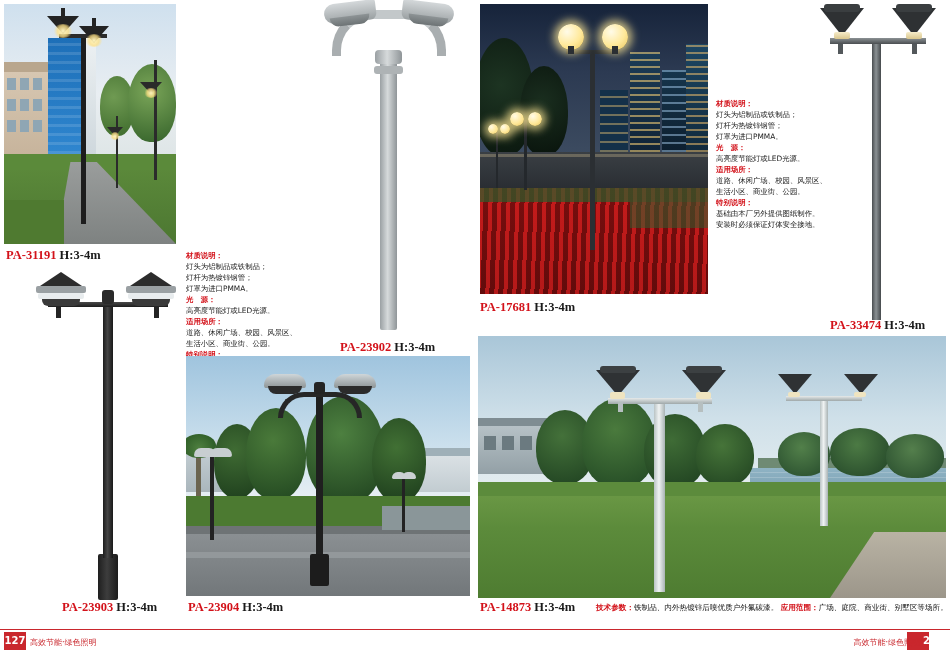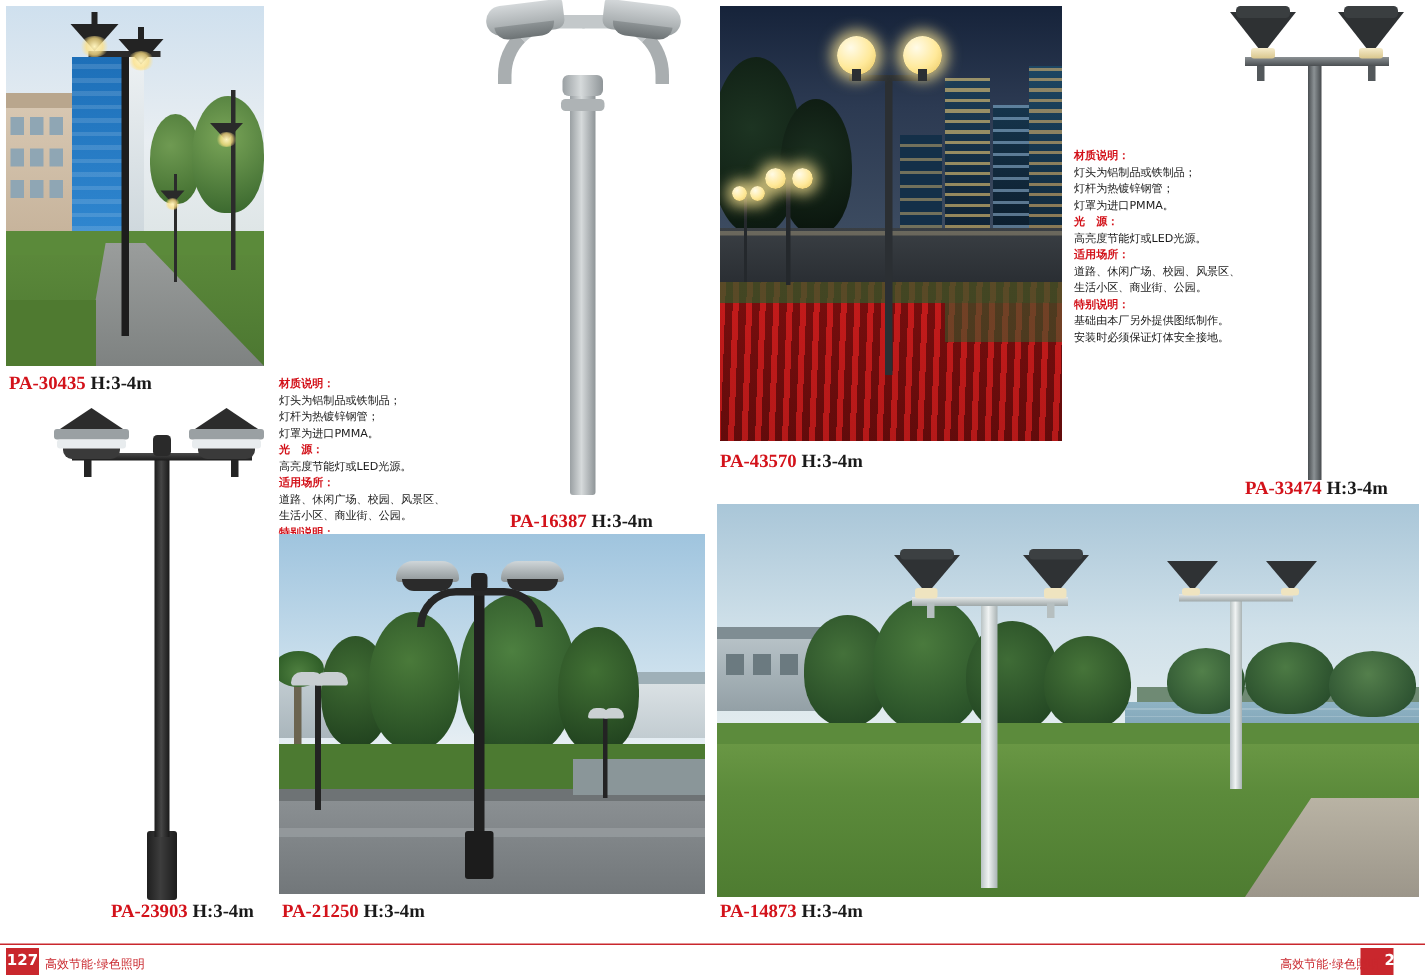--- a/index.html
+++ b/index.html
@@ -144,21 +144,21 @@
       <div class="lamp-cone" style="left:0; top:4px; border-left-width:11px; border-right-width:11px; border-top:12px solid #2a2a2a;"></div>
       <div class="lamp-glow" style="left:4px; top:10px; width:14px; height:10px;"></div>
     </div>
     <div class="pole" style="left:112px; top:112px; width:2px; height:72px;"></div>
     <div class="lamphead" style="left:103px; top:120px;">
       <div class="lamp-cone" style="left:0; top:3px; border-left-width:8px; border-right-width:8px; border-top:9px solid #2a2a2a;"></div>
       <div class="lamp-glow" style="left:3px; top:8px; width:10px; height:8px;"></div>
     </div>
   </div>
   <div class="caption" style="left:6px; top:248px;">
-    <span>PA-30435</span>
+    <span>PA-31191</span>
     <span class="h">H:3-4m</span>
   </div>
 
   <div class="spec" style="left:186px; top:250px; width:112px;">
     <p class="hd">材质说明：</p>
     <p>灯头为铝制品或铁制品；</p>
     <p>灯杆为热镀锌钢管；</p>
     <p>灯罩为进口PMMA。</p>
     <p class="hd">光　源：</p>
     <p>高亮度节能灯或LED光源。</p>
@@ -187,21 +187,21 @@
     <div style="position:absolute; left:12px; top:16px; width:40px; height:9px;
          background:linear-gradient(#8d9395,#6d7375); border-radius:0 0 12px 12px; transform:rotate(-7deg);"></div>
     <div style="position:absolute; left:84px; top:2px; width:52px; height:20px;
          background:linear-gradient(#d4d8da,#9aa0a2); border-radius:6px 22px 22px 14px; transform:rotate(7deg);"></div>
     <div style="position:absolute; left:90px; top:16px; width:40px; height:9px;
          background:linear-gradient(#8d9395,#6d7375); border-radius:0 0 12px 12px; transform:rotate(7deg);"></div>
 
     <div style="position:absolute; left:56px; top:66px; width:29px; height:8px; background:#aeb3b5; border-radius:3px;"></div>
   </div>
   <div class="caption" style="left:340px; top:340px;">
-    <span>PA-16387</span>
+    <span>PA-23902</span>
     <span class="h">H:3-4m</span>
   </div>
 
   <div class="photo" style="left:480px; top:4px; width:228px; height:290px;">
     <div class="layer sky-dusk" style="left:0; top:0; width:228px; height:150px;"></div>
 
     <div class="bld" style="left:150px; top:48px; width:30px; height:100px; background:linear-gradient(#1c3d57,#102437);"></div>
     <div class="bld" style="left:150px; top:48px; width:30px; height:100px;
          background:repeating-linear-gradient(0deg, rgba(255,214,120,0.55) 0 2px, rgba(0,0,0,0) 2px 7px);"></div>
     <div class="bld" style="left:182px; top:66px; width:24px; height:82px; background:linear-gradient(#16354c,#0d1f2f);"></div>
@@ -235,21 +235,21 @@
     <div class="tiny" style="left:132px; top:42px; width:6px; height:8px; background:#2b2f33;"></div>
 
     <div class="pole" style="left:44px; top:116px; width:3px; height:70px; background:#24282c;"></div>
     <div class="globe" style="left:30px; top:108px; width:14px; height:14px;"></div>
     <div class="globe" style="left:48px; top:108px; width:14px; height:14px;"></div>
     <div class="pole" style="left:16px; top:126px; width:2px; height:58px; background:#24282c;"></div>
     <div class="globe" style="left:8px; top:120px; width:10px; height:10px;"></div>
     <div class="globe" style="left:20px; top:120px; width:10px; height:10px;"></div>
   </div>
   <div class="caption" style="left:480px; top:300px;">
-    <span>PA-43570</span>
+    <span>PA-17681</span>
     <span class="h">H:3-4m</span>
   </div>
 
   <div class="spec" style="left:716px; top:98px; width:112px;">
     <p class="hd">材质说明：</p>
     <p>灯头为铝制品或铁制品；</p>
     <p>灯杆为热镀锌钢管；</p>
     <p>灯罩为进口PMMA。</p>
     <p class="hd">光　源：</p>
     <p>高亮度节能灯或LED光源。</p>
@@ -306,21 +306,21 @@
     <div style="position:absolute; left:14px; top:35px; width:46px; height:6px; background:#e8ecee; border-radius:2px;"></div>
     <div style="position:absolute; left:18px; top:41px; width:38px; height:7px; background:#3a3a3a; border-radius:0 0 6px 6px;"></div>
 
     <div style="position:absolute; left:106px; top:14px; width:0; height:0;
          border-left:21px solid transparent; border-right:21px solid transparent;
          border-bottom:14px solid #2c2c2c;"></div>
     <div style="position:absolute; left:102px; top:28px; width:50px; height:7px; background:#9aa0a3; border-radius:2px;"></div>
     <div style="position:absolute; left:104px; top:35px; width:46px; height:6px; background:#e8ecee; border-radius:2px;"></div>
     <div style="position:absolute; left:108px; top:41px; width:38px; height:7px; background:#3a3a3a; border-radius:0 0 6px 6px;"></div>
   </div>
-  <div class="caption" style="left:74px; top:600px;">
+  <div class="caption" style="left:62px; top:600px;">
     <span>PA-23903</span>
     <span class="h">H:3-4m</span>
   </div>
 
   <div class="photo" style="left:186px; top:356px; width:284px; height:240px;">
     <div class="layer sky-blue" style="left:0; top:0; width:284px; height:140px;"></div>
 
     <div class="bld" style="left:0; top:84px; width:44px; height:52px; background:linear-gradient(#c9d3d8,#aab6bc);"></div>
     <div class="bld" style="left:222px; top:92px; width:62px; height:44px; background:linear-gradient(#dfe5e8,#c2ccd1);"></div>
     <div class="bld" style="left:222px; top:92px; width:62px; height:8px; background:#9fb0b8;"></div>
@@ -356,21 +356,21 @@
 
     <div class="pole" style="left:24px; top:98px; width:4px; height:86px; background:#232323;"></div>
     <div style="position:absolute; left:8px; top:92px; width:22px; height:9px; background:#c8ced1; border-radius:10px 10px 3px 3px;"></div>
     <div style="position:absolute; left:24px; top:92px; width:22px; height:9px; background:#c8ced1; border-radius:10px 10px 3px 3px;"></div>
 
     <div class="pole" style="left:216px; top:120px; width:3px; height:56px; background:#232323;"></div>
     <div style="position:absolute; left:206px; top:116px; width:14px; height:7px; background:#cbd1d3; border-radius:8px 8px 2px 2px;"></div>
     <div style="position:absolute; left:216px; top:116px; width:14px; height:7px; background:#cbd1d3; border-radius:8px 8px 2px 2px;"></div>
   </div>
   <div class="caption" style="left:188px; top:600px;">
-    <span>PA-21250</span>
+    <span>PA-23904</span>
     <span class="h">H:3-4m</span>
   </div>
 
   <div class="photo" style="left:478px; top:336px; width:468px; height:262px;">
     <div class="layer" style="left:0; top:0; width:468px; height:150px;
          background:linear-gradient(#a9c6d8 0%, #cfe0e9 55%, #e3ecef 100%);"></div>
 
     <div class="layer" style="left:280px; top:122px; width:188px; height:12px; background:#6f8a74;"></div>
 
     <div class="layer" style="left:272px; top:132px; width:196px; height:40px;
@@ -425,20 +425,24 @@
          border-left:17px solid transparent; border-right:17px solid transparent;
          border-top:20px solid #2f3234;"></div>
     <div style="position:absolute; left:310px; top:56px; width:12px; height:5px; background:#efe4c0; border-radius:2px;"></div>
     <div style="position:absolute; left:376px; top:56px; width:12px; height:5px; background:#efe4c0; border-radius:2px;"></div>
   </div>
   <div class="caption" style="left:480px; top:600px;">
     <span>PA-14873</span>
     <span class="h">H:3-4m</span>
   </div>
 
+  <div class="specline" style="left:596px; top:603px;">
+    <span class="hd">技术参数：</span><span>铁制品、内外热镀锌后喷优质户外氟碳漆。</span>
+    <span class="hd">应用范围：</span><span>广场、庭院、商业街、别墅区等场所。</span>
+  </div>
 
   <div class="footbar">
     <div class="footrule"></div>
     <div class="pagenum left">127</div>
     <div class="foottext left">高效节能·绿色照明</div>
     <div class="pagenum right">240</div>
     <div class="foottext right">高效节能·绿色照明</div>
   </div>
 
 </div>

